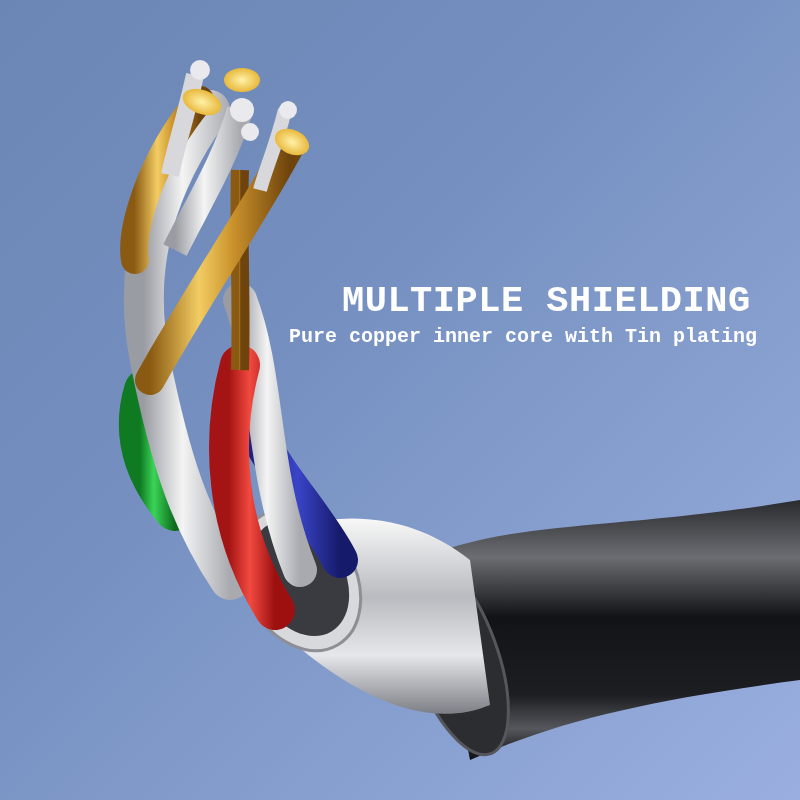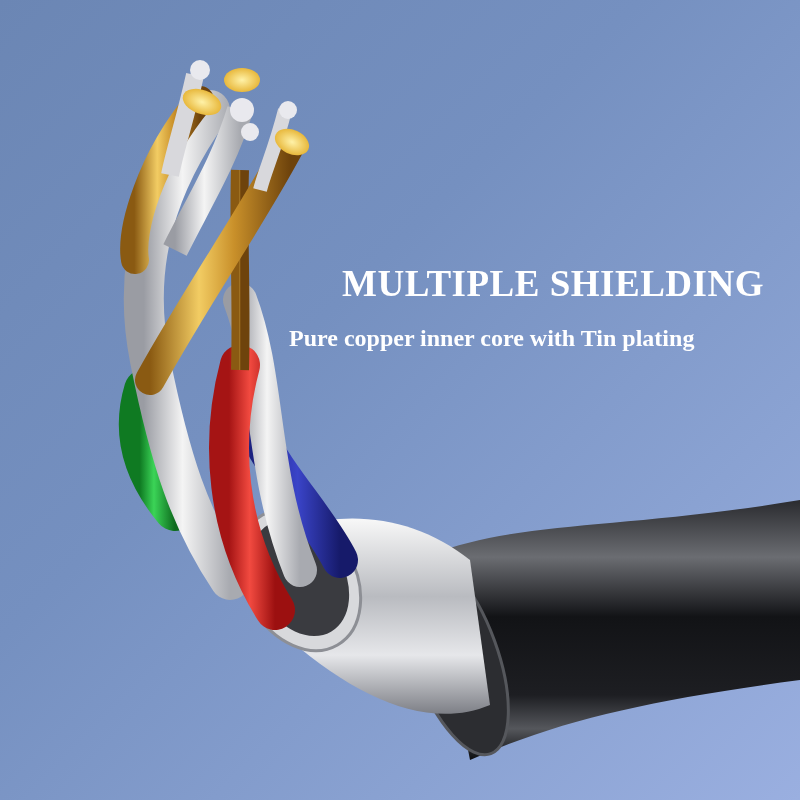--- a/index.html
+++ b/index.html
@@ -3,28 +3,28 @@
   <meta charset="utf-8">
   <style>
     html, body { margin: 0; padding: 0; }
     body { width: 800px; height: 800px; overflow: hidden; }
     .scene {
       position: relative; width: 800px; height: 800px; overflow: hidden;
       background: linear-gradient(135deg, #6b86b4 0%, #7590c0 40%, #8aa2d2 75%, #9aafe0 100%);
     }
     .scene svg.art { position: absolute; left: 0; top: 0; width: 800px; height: 800px; }
     .headline {
-      position: absolute; left: 342px; top: 262px; width: 420px;
-      font-family: Liberation Serif, serif; font-weight: bold;
+      position: absolute; left: 342px; top: 280px; width: 420px;
+      font-family: Liberation Mono, monospace; font-weight: bold;
       font-size: 37px; letter-spacing: 0.5px; color: #ffffff; white-space: nowrap;
     }
     .subline {
       position: absolute; left: 289px; top: 325px; width: 480px;
-      font-family: Liberation Serif, serif; font-weight: bold;
-      font-size: 24px; color: #ffffff; white-space: nowrap;
+      font-family: Liberation Mono, monospace; font-weight: bold;
+      font-size: 20px; color: #ffffff; white-space: nowrap;
     }
   </style>
 </head>
 <body>
 
 <div class="scene">
   <svg class="art" viewBox="0 0 800 800">
     <defs>
       <linearGradient id="gold" x1="0" y1="0" x2="1" y2="0">
         <stop offset="0" stop-color="#8a5a12"></stop>

